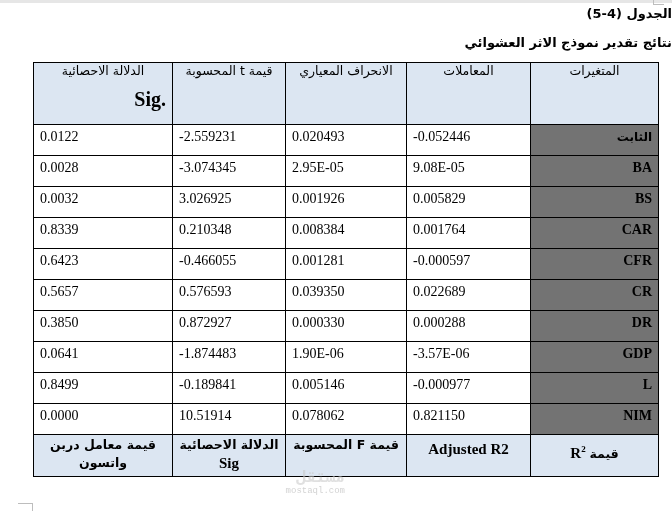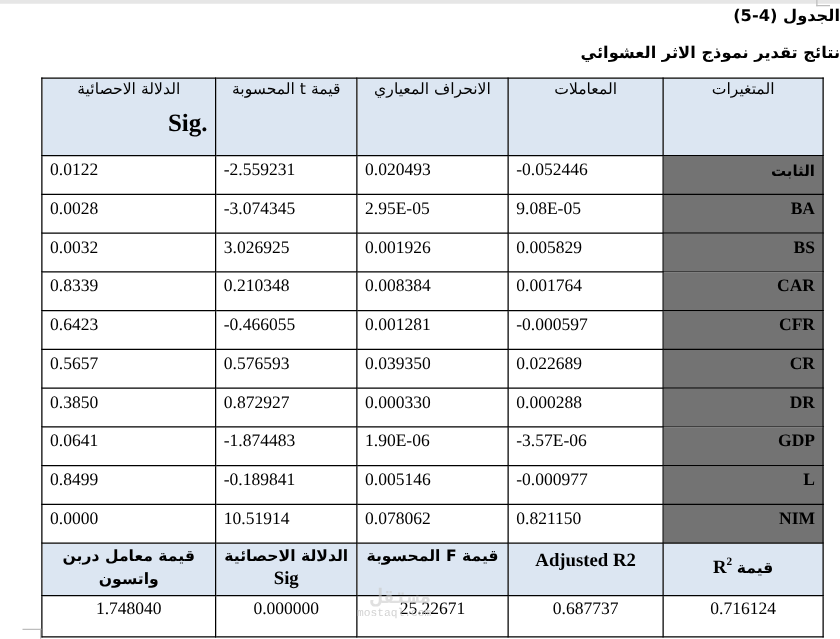--- a/index.html
+++ b/index.html
@@ -183,27 +183,20 @@
     <td>
       <span class="en-big">Adjusted R2</span>
     </td>
     <td>
       <span class="en-big" style="direction:rtl">
         <span class="ar" style="display:inline;font-size:12.5px">قيمة</span>
         <span>R</span><sup style="font-size:9px">2</sup>
       </span>
     </td>
   </tr>
-  <tr class="final">
-    <td>1.748040</td>
-    <td>0.000000</td>
-    <td>25.22671</td>
-    <td>0.687737</td>
-    <td>0.716124</td>
-  </tr>
 </tbody>
   </table>
 
 <div class="watermark">
   <div class="wm-logo">مستقل</div>
   <div class="wm-text">mostaql.com</div>
 </div>
 
 <div class="corner-mark-bl"></div>
 

